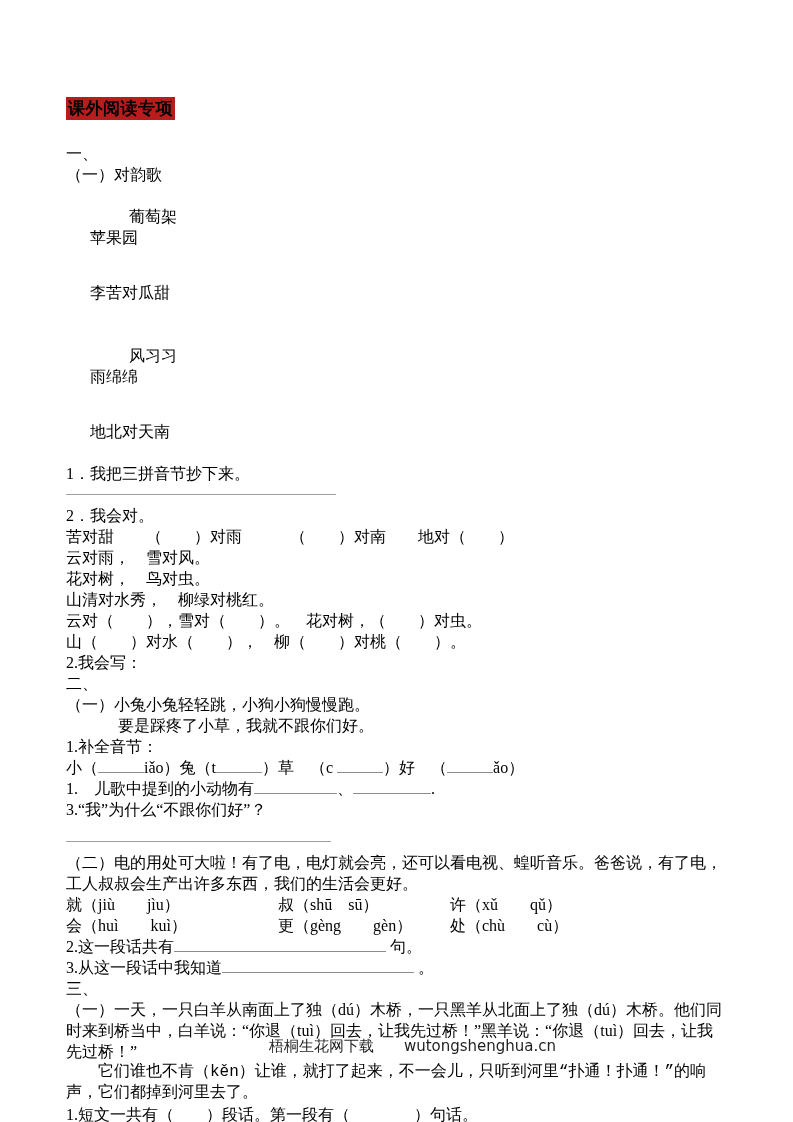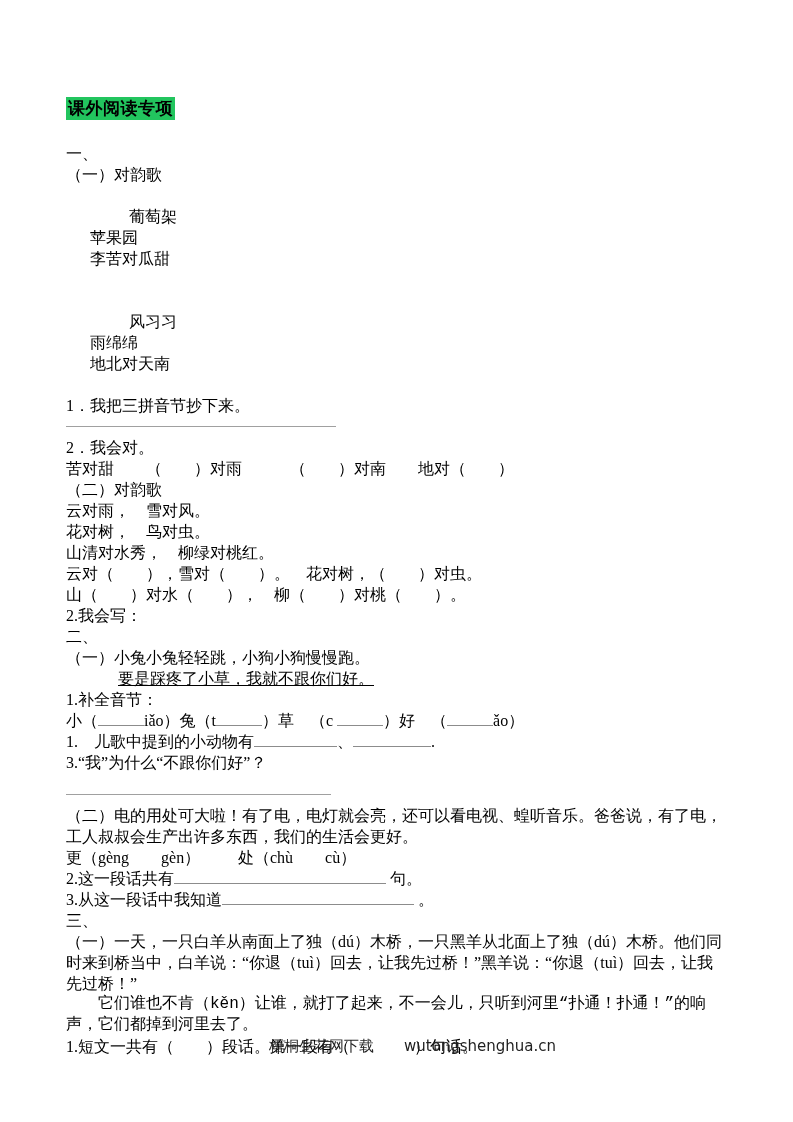--- a/index.html
+++ b/index.html
@@ -7,43 +7,43 @@
     position:relative;
     width:793px; height:1122px;
     background:#ffffff;
     font-family:"Liberation Serif","DejaVu Serif",serif;
     font-size:16px; line-height:21px; color:#000000;
     overflow:hidden;
   }
   .content { position:absolute; left:66px; top:97px; width:662px; }
   .title {
     display:inline-block;
-    background:#22c55e;
+    background:#b91c1c;
     font-weight:700;
     font-size:17px; line-height:23px;
     padding:0 2px;
     letter-spacing:0.5px;
   }
   .gap { height:23px; }
   .line { white-space:pre-wrap; min-height:21px; }
   
   .cols .c1 { display:inline-block; margin-left:39px; width:115px; }
   .cols .c2 { display:inline-block; width:104px; }
-  .cols .c3 { display:inline-block; }
+  .cols .c3 { display:inline-block;margin-top:34px; }
   
   .rule { width:270px; height:10px; border-bottom:1.5px solid #a0a0a0; margin-bottom:10px; }
   .rule2 { width:265px; margin-top:11px; }
   
   .blank { display:inline-block; border-bottom:1px solid #8c8c8c; height:14px; vertical-align:baseline; }
   .w46 { width:46px; }
   .w83 { width:83px; }
   .w78 { width:78px; }
   .w212 { width:212px; }
   .w192 { width:192px; }
-  .indent52 { padding-left:52px;text-decoration:underline; }
+  .indent52 { padding-left:52px; }
   .indent32 { text-indent:32px;font-family:Liberation Mono, monospace; }
   
   .pyrow { display:flex; }
   .pyrow .pc1 { width:212px; }
   .pyrow .pc2 { width:172px; }
   .footer {
     position:absolute; left:16px; top:1036px; width:793px;
     display:flex; justify-content:center; gap:30px;
     font-family:"DejaVu Sans","Liberation Sans",sans-serif;
     font-size:15px; color:#1f1f1f;
@@ -72,21 +72,20 @@
       <span class="c1">风习习</span>
       <span class="c2">雨绵绵</span>
       <span class="c3">地北对天南</span>
     </div>
 
     <div class="line">1．我把三拼音节抄下来。</div>
     <div class="rule"></div>
     <div class="line">2．我会对。</div>
     <div class="line">苦对甜　　（　　）对雨　　　（　　）对南　　地对（　　）</div>
 
-    <div class="line">（二）对韵歌</div>
     <div class="line">云对雨，　雪对风。</div>
     <div class="line">花对树，　鸟对虫。</div>
     <div class="line">山清对水秀，　柳绿对桃红。</div>
     <div class="line">云对（　　），雪对（　　）。　花对树，（　　）对虫。</div>
     <div class="line">山（　　）对水（　　），　柳（　　）对桃（　　）。</div>
     <div class="line">2.我会写：</div>
 
     <div class="line">二、</div>
     <div class="line">（一）小兔小兔轻轻跳，小狗小狗慢慢跑。</div>
     <div class="line indent52">要是踩疼了小草，我就不跟你们好。</div>
@@ -95,20 +94,26 @@
     <div class="line"><span>小（</span><span class="blank w46"></span><span>iǎo）兔（t</span><span class="blank w46"></span><span>）草　（c </span><span class="blank w46"></span><span>）好　（</span><span class="blank w46"></span><span>ǎo）</span></div>
 
     <div class="line"><span>1.　儿歌中提到的小动物有</span><span class="blank w83"></span><span>、</span><span class="blank w78"></span><span>.</span></div>
 
     <div class="line">3.“我”为什么“不跟你们好”？</div>
     <div class="rule rule2"></div>
 
     <div class="line">（二）电的用处可大啦！有了电，电灯就会亮，还可以看电视、蝗听音乐。爸爸说，有了电，工人叔叔会生产出许多东西，我们的生活会更好。</div>
 
     <div class="line pyrow">
+      <span class="pc1">就（jiù　　jìu）</span>
+      <span class="pc2">叔（shū　sū）</span>
+      <span>许（xǔ　　qǔ）</span>
+    </div>
+    <div class="line pyrow">
+      <span class="pc1">会（huì　　kuì）</span>
       <span class="pc2">更（gèng　　gèn）</span>
       <span>处（chù　　cù）</span>
     </div>
 
     <div class="line"><span>2.这一段话共有</span><span class="blank w212"></span><span> 句。</span></div>
     <div class="line"><span>3.从这一段话中我知道</span><span class="blank w192"></span><span> 。</span></div>
 
     <div class="line">三、</div>
     <div class="line">（一）一天，一只白羊从南面上了独（dú）木桥，一只黑羊从北面上了独（dú）木桥。他们同时来到桥当中，白羊说：“你退（tuì）回去，让我先过桥！”黑羊说：“你退（tuì）回去，让我先过桥！”</div>
     <div class="line indent32">它们谁也不肯（kěn）让谁，就打了起来，不一会儿，只听到河里“扑通！扑通！”的响声，它们都掉到河里去了。</div>

